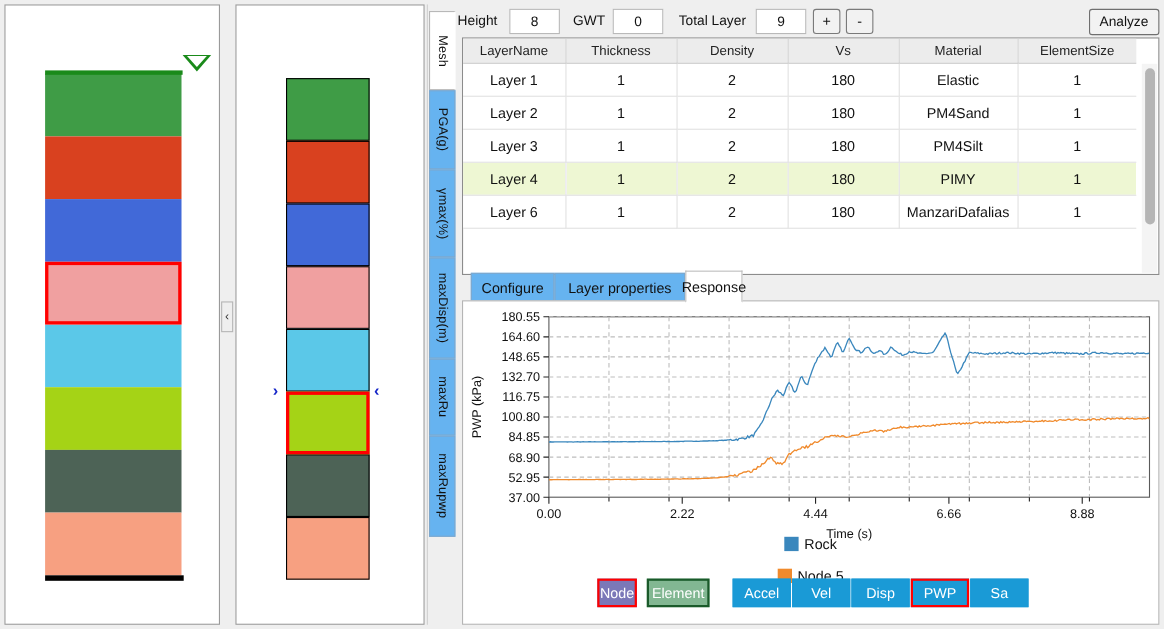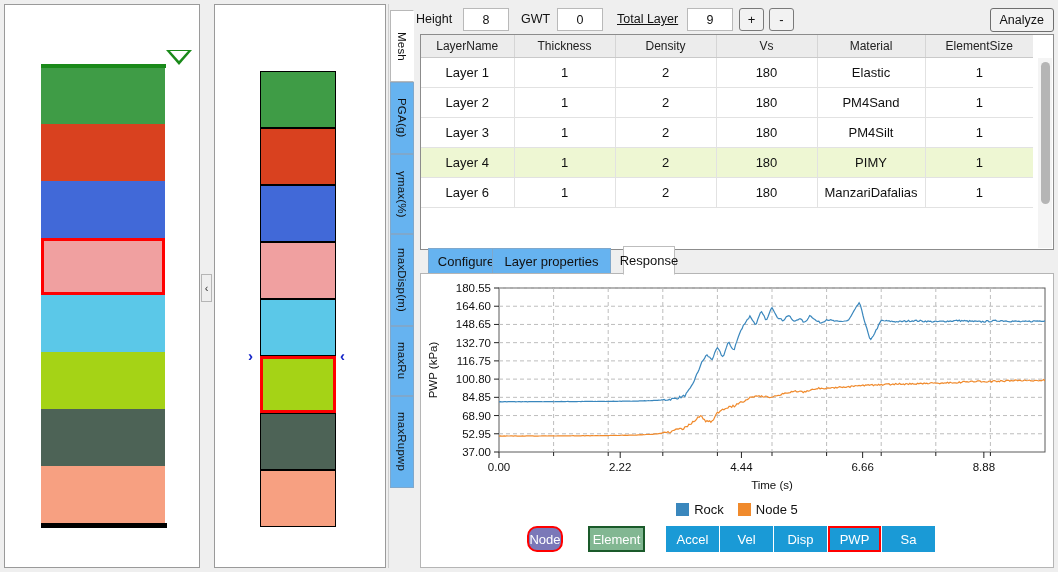--- a/index.html
+++ b/index.html
@@ -137,21 +137,21 @@
   }
   #tabpane {
     position: absolute; left: 0; top: 27px; right: 0; bottom: 0;
     background: #fff; border: 1px solid #b5b5b5;
   }
 
   
   #chart { position: absolute; left: 0; top: 4px; width: 632px; height: 222px; }
   .legend-row {
     position: absolute; left: 0; top: 224px; width: 632px; height: 22px;
-    display: flex; align-items: center; justify-content: center; gap: 14px;
+    display: flex; align-items: center; justify-content: center; gap: 14px; flex-direction: column;
   }
   .lg-item { display: flex; align-items: center; gap: 5px; font-size: 13px; color: #111; }
   .lg-sw { width: 13px; height: 13px; }
 
   .btnrow { position: absolute; left: 0; top: 252px; width: 632px; height: 36px; }
   .pbtn {
     position: absolute; top: 0; height: 26px;
     display: flex; align-items: center; justify-content: center;
     font-size: 13px; color: #fff; cursor: pointer;
   }
@@ -220,21 +220,21 @@
       <div class="vtab inactive" style="top: 392px; height: 92px;">
         <span>maxRupwp</span>
       </div>
     </div>
 
   <div id="topbar">
     <div class="fld-label" style="left:0;">Height</div>
     <div class="fld-input" style="left:47px; width:46px;">8</div>
     <div class="fld-label" style="left:105px;">GWT</div>
     <div class="fld-input" style="left:141px; width:46px;">0</div>
-    <div class="fld-label" style="left:201px;text-decoration:underline;">Total Layer</div>
+    <div class="fld-label" style="left:201px;">Total Layer</div>
     <div class="fld-input" style="left:271px; width:46px;">9</div>
     <div class="sm-btn" style="left:323px;">+</div>
     <div class="sm-btn" style="left:353px;">-</div>
     <div id="analyze-btn">Analyze</div>
   </div>
 
   <div id="table-wrap">
     <table class="lt">
       <colgroup>
         <col style="width:93px">
@@ -300,21 +300,21 @@
     <div class="tbl-scroll">
       <div class="tbl-thumb"></div>
     </div>
   </div>
 
   <div id="bottom">
     <div class="htabs" id="htabs">
         <div class="htab" style="left: 8px; width: 76px;">
           <span>Configure</span>
         </div>
-        <div class="htab" style="left: 72px; width: 119px;">
+        <div class="htab" style="left: 84px; width: 119px;">
           <span>Layer properties</span>
         </div>
         <div class="htab active" style="left: 203px; width: 52px;">
           <span>Response</span>
         </div>
         <div class="htab" style="left: 279px; width: 76px; margin-top: 36px;">
           <span>Run</span>
         </div>
       </div>
     <div id="tabpane">
@@ -394,21 +394,21 @@
             <div class="lg-sw" style="background: rgb(58, 135, 189);"></div>
             <span>Rock</span>
           </div>
           <div class="lg-item">
             <div class="lg-sw" style="background: rgb(240, 138, 44);"></div>
             <span>Node 5</span>
           </div>
         </div>
 
       <div class="btnrow" id="btnrow">
-          <div class="pbtn node" style="left: 106px; width: 36px; border-radius: 10px;">
+          <div class="pbtn node" style="left: 122px; width: 36px;">
             <span>Node</span>
           </div>
           <div class="pbtn elem" style="left: 167px; width: 57px;">
             <span>Element</span>
           </div>
           <div class="pbtn accent" style="left: 245px; width: 53px;">
             <span>Accel</span>
           </div>
           <div class="pbtn accent" style="left: 299px; width: 53px;">
             <span>Vel</span>

